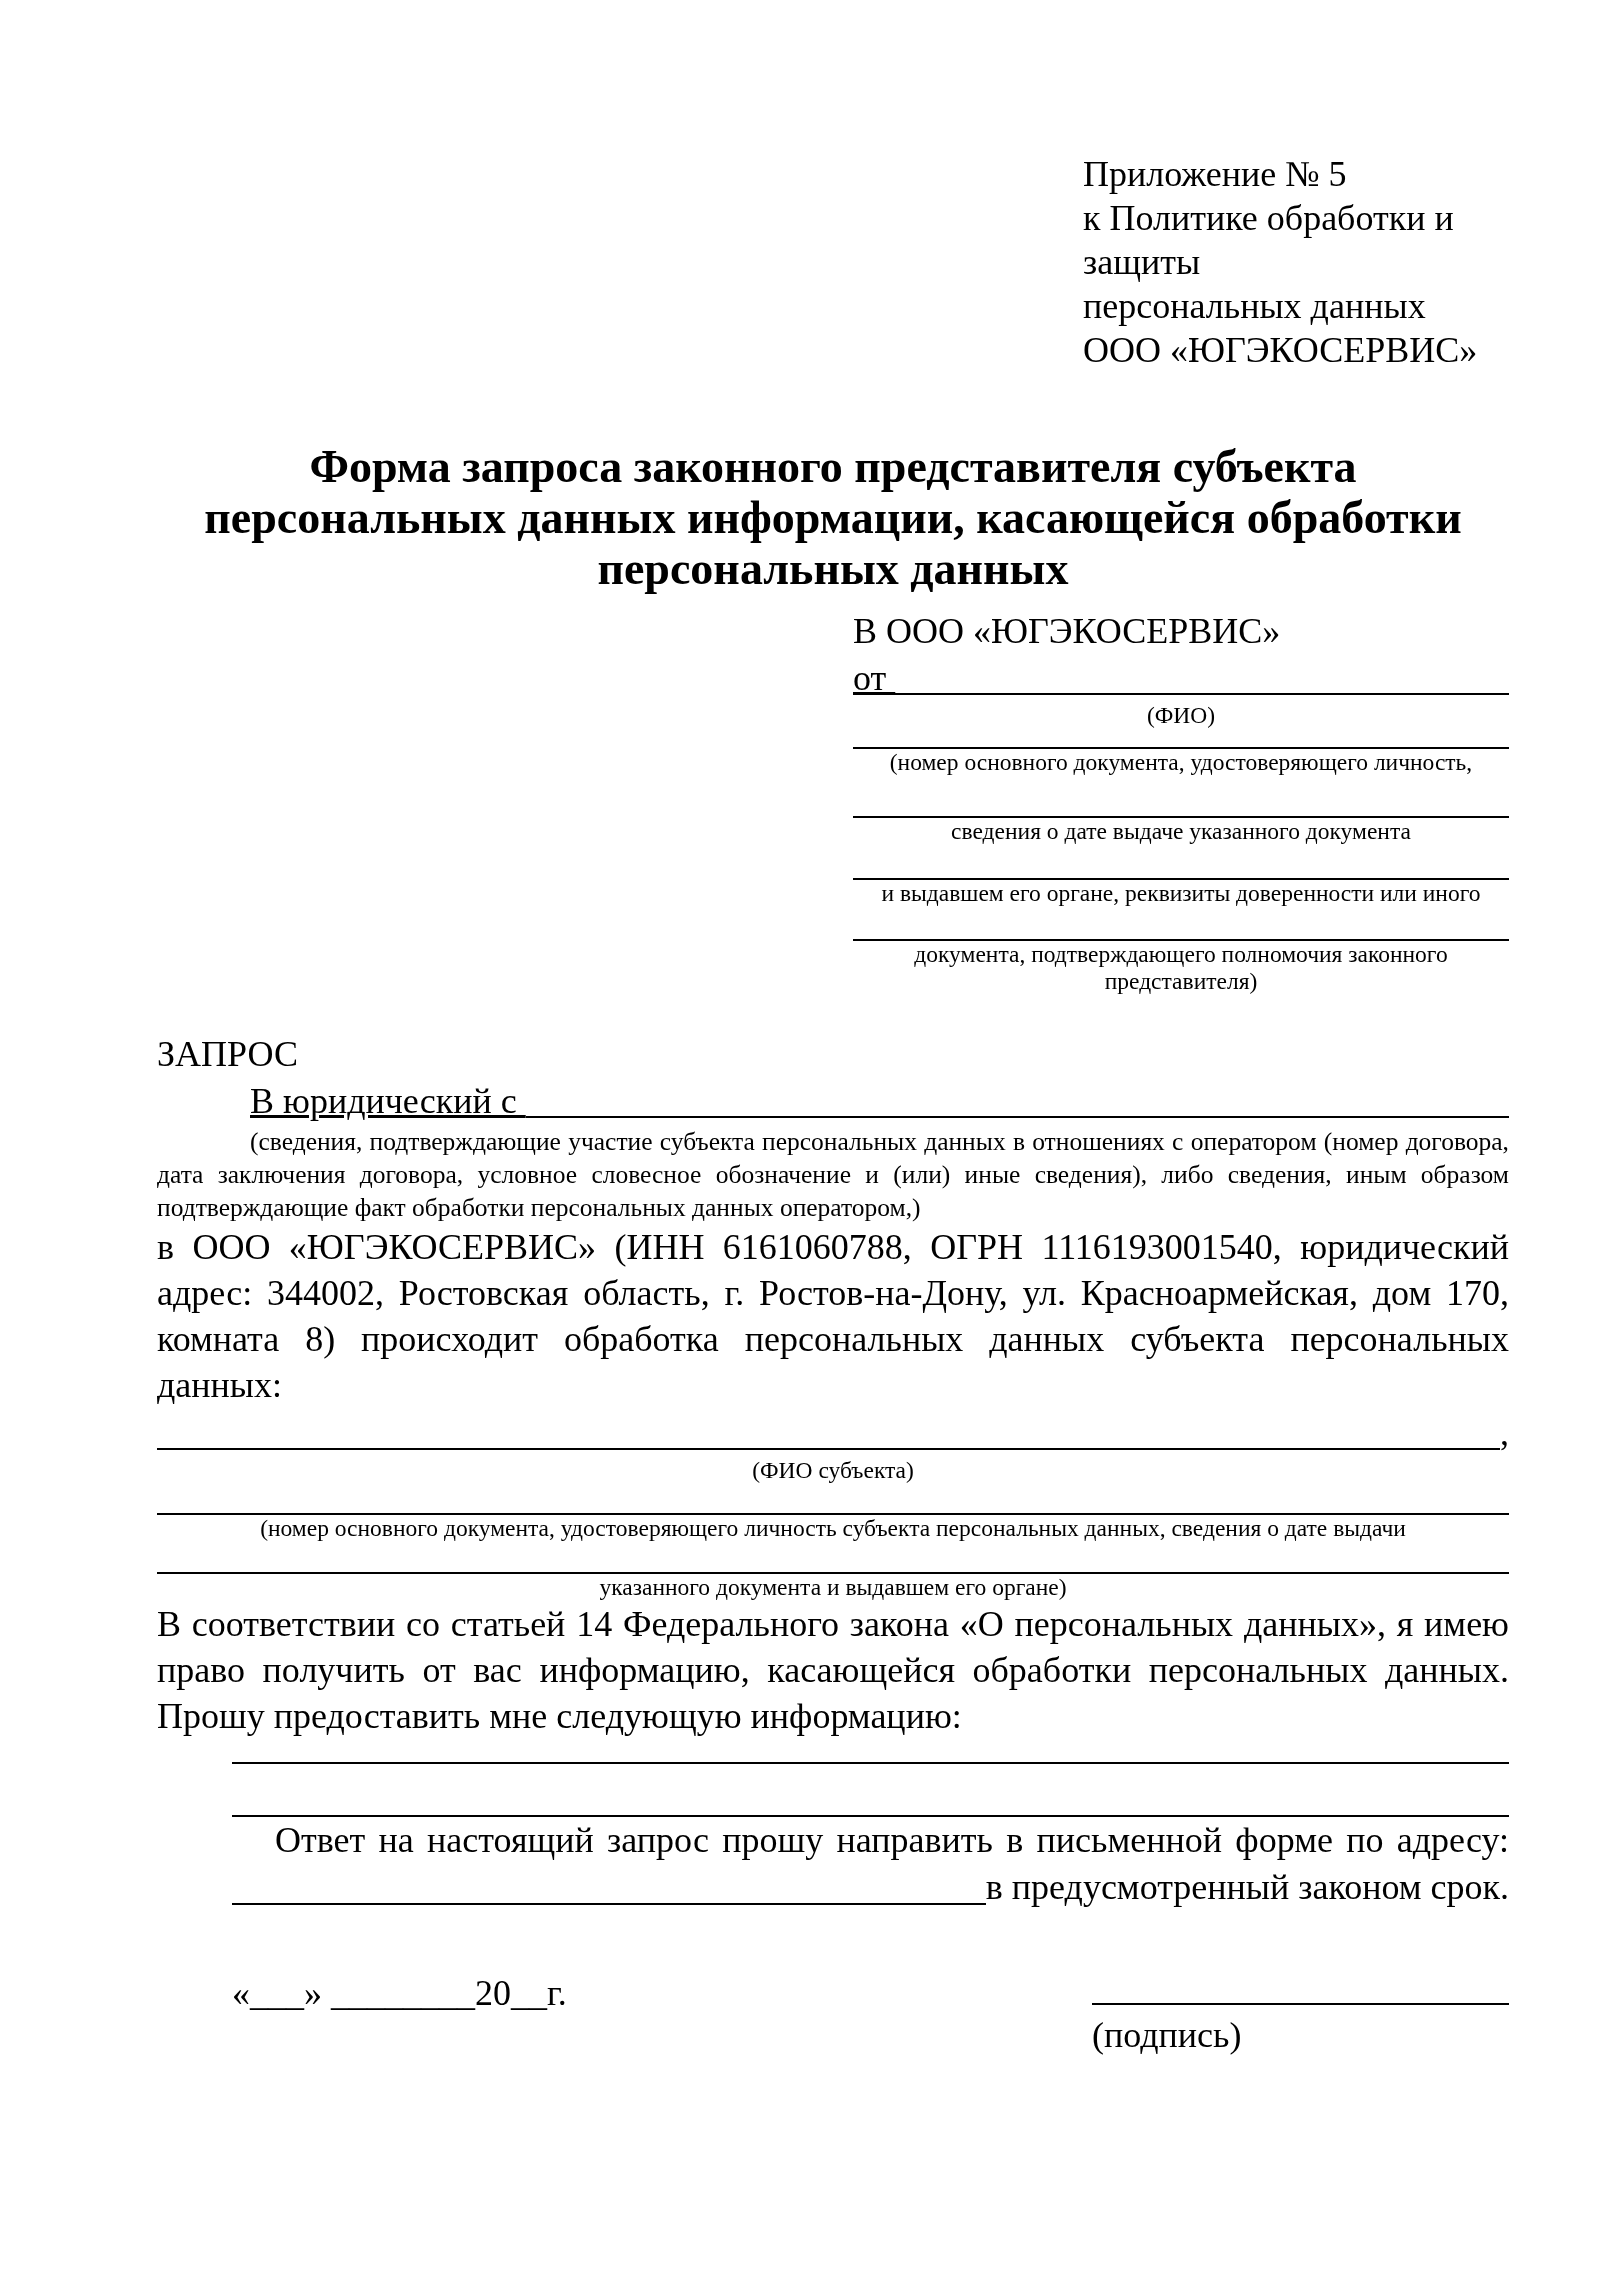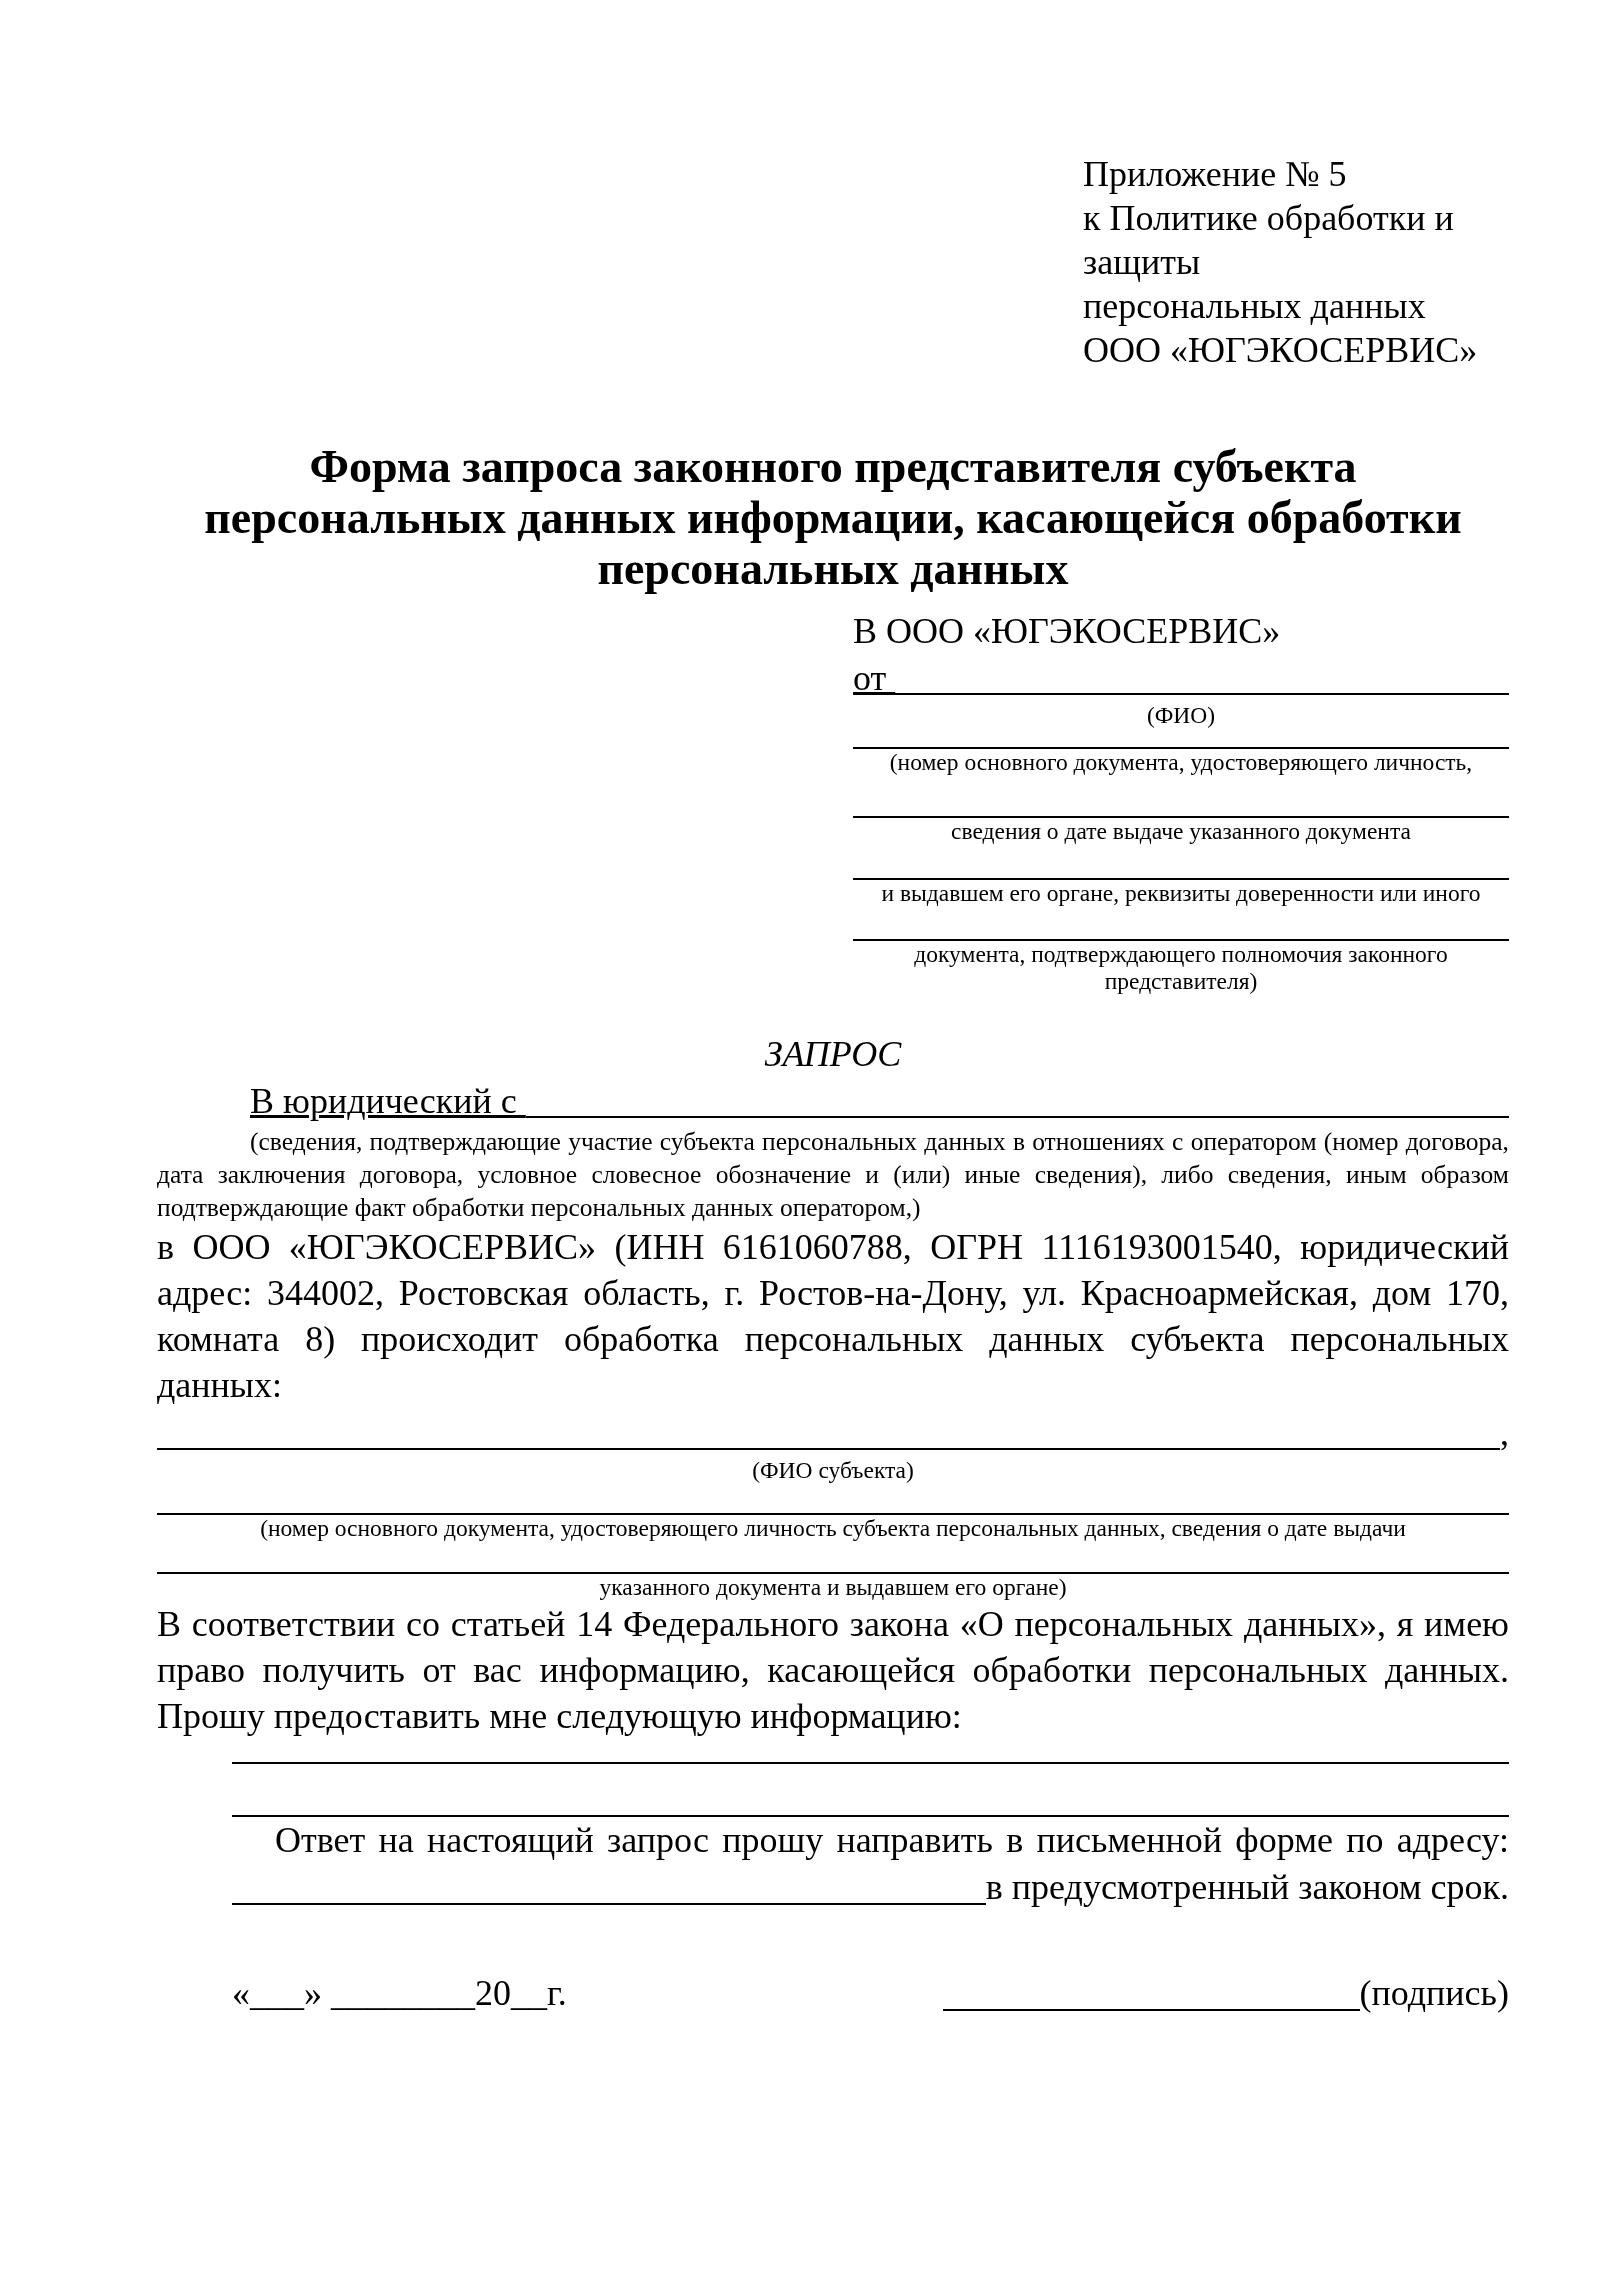--- a/index.html
+++ b/index.html
@@ -32,21 +32,21 @@
   .caption {
     font-size: 23.5px;
     line-height: 27.4px;
     text-align: center;
   }
   .uline-row { border-bottom: 2.9px solid #000; }
   .h20 { height: 17.6px; }
   .h43 { height: 40px; }
   .h35 { height: 32px; }
   .h30 { height: 29px; }
-  .zapros { margin-top: 35px; text-align: center; font-style: italic; }
+  .zapros { margin-top: 35px; text-align: left; }
   .accord-row { }
   .indent { display: inline-block; width: 93px; flex: 0 0 93px; }
   .indent77 { display: inline-block; width: 75px; flex: 0 0 75px; }
   .fine-print {
     font-size: 25.5px;
     line-height: 33px;
     text-align: justify;
     text-indent: 93px;
   }
   .para { text-align: justify; line-height: 46px; }
@@ -54,21 +54,21 @@
   .response1 {
     padding-left: 118px;
     text-align: justify;
     text-align-last: justify;
   }
   .gap-line { margin-left: 75px; border-bottom: 2.9px solid #000; }
   .g1 { height: 23.5px; }
   .g2 { height: 51px; }
   .sig-row { margin-top: 59px; align-items: baseline; }
   .sig-date { padding-left: 75px; white-space: pre; }
-  .sig-right { margin-left: auto; display: flex; align-items: baseline; }
+  .sig-right { margin-left: auto; display: flex; align-items: baseline; flex-direction: column; }
   .sig-line { display: inline-block; width: 417px; border-bottom: 2.9px solid #000; margin-bottom: 6.9px; align-self: stretch; }
   .nowrap { white-space: nowrap; }
 </style>
 </head>
 <body>
 
 <div class="page">
 
   <div class="appendix">
     <div>Приложение № 5</div>

